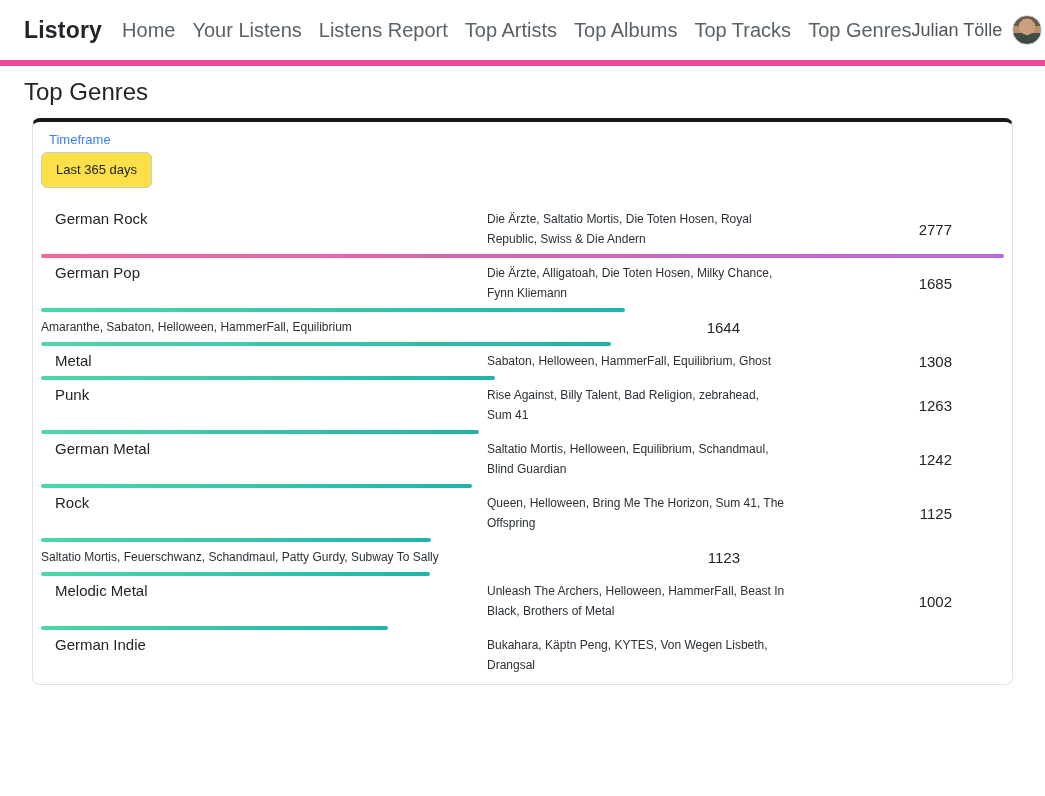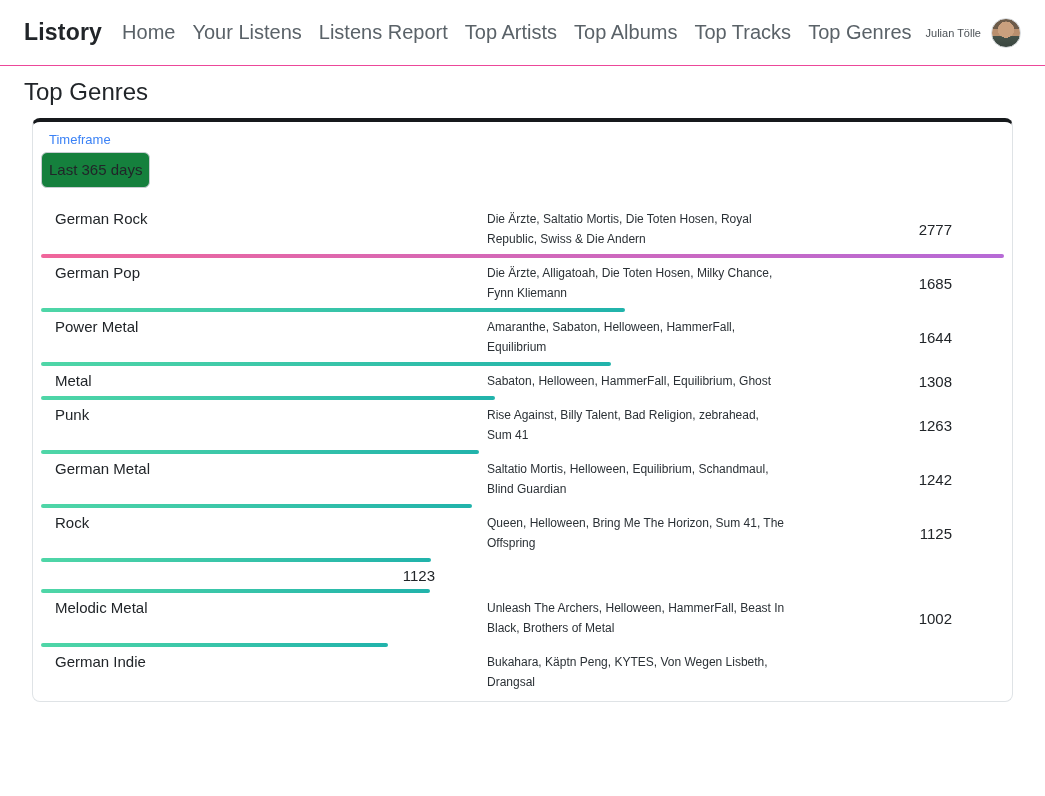--- a/index.html
+++ b/index.html
@@ -9,21 +9,21 @@
     background: #ffffff;
     font-family: "Liberation Sans", sans-serif;
     color: #212529;
   }
   
   .navbar {
     display: flex;
     align-items: center;
     height: 66px;
     padding: 0 24px;
-    border-bottom: 1px solid #ec4899;
+    border-bottom: 6px solid #ec4899;
     background: #ffffff;
   }
   .brand {
     font-size: 23px;
     font-weight: 700;
     color: #212529;
     text-decoration: none;
     margin-right: 20px;
     letter-spacing: 0.2px;
   }
@@ -40,21 +40,21 @@
     white-space: nowrap;
   }
   .nav-right {
     margin-left: auto;
     display: flex;
     align-items: center;
     gap: 10px;
     cursor: pointer;
   }
   .user-name {
-    font-size: 11px;
+    font-size: 18px;
     color: #4c5257;
     white-space: nowrap;
   }
   .avatar {
     width: 30px; height: 30px;
     border-radius: 50%;
     background:
       radial-gradient(circle at 50% 38%, #caa07e 0 36%, transparent 37%),
       linear-gradient(180deg, #6d5b49 0%, #6d5b49 34%, #b98f6e 34%, #b98f6e 62%, #45524a 62%, #3a463f 100%);
     border: 1px solid #d8dbde;
@@ -80,27 +80,27 @@
   .timeframe-label {
     display: block;
     font-size: 13px;
     line-height: 16px;
     color: #3b82f6;
     margin: 0 0 4px 8px;
   }
   .timeframe-select {
     display: inline-block;
     font-family: "Liberation Sans", sans-serif;
-    font-size: 15px;
+    font-size: 13px;
     line-height: 20px;
     color: #212529;
-    background: #15803d;
+    background: #fde047;
     border: 1px solid #c8cdd2;
     border-radius: 6px;
-    padding: 7px 7px;
+    padding: 7px 14px;
     cursor: pointer;
     margin-bottom: 16px;
   }
   
   .genre-table { width: 100%; }
   .genre-row {
     position: relative;
     display: grid;
     grid-template-columns: 446px 305px 1fr;
     padding: 5px 0 9px 0;
@@ -170,21 +170,20 @@
   </div>
 
   <div class="genre-row">
     <div class="genre-name">German Pop</div>
     <div class="genre-artists">Die Ärzte, Alligatoah, Die Toten Hosen, Milky Chance, Fynn Kliemann</div>
     <div class="genre-count">1685</div>
     <div class="genre-bar" style="width: 60.68%; background: linear-gradient(90deg, rgb(79, 214, 167), rgb(33, 179, 171));"></div>
   </div>
 
   <div class="genre-row">
-    <div class="genre-name">Power Metal</div>
     <div class="genre-artists">Amaranthe, Sabaton, Helloween, HammerFall, Equilibrium</div>
     <div class="genre-count">1644</div>
     <div class="genre-bar" style="width: 59.2%; background: linear-gradient(90deg, rgb(79, 214, 167), rgb(33, 179, 171));"></div>
   </div>
 
   <div class="genre-row">
     <div class="genre-name">Metal</div>
     <div class="genre-artists">Sabaton, Helloween, HammerFall, Equilibrium, Ghost</div>
     <div class="genre-count">1308</div>
     <div class="genre-bar" style="width: 47.1%; background: linear-gradient(90deg, rgb(79, 214, 167), rgb(33, 179, 171));"></div>
@@ -206,20 +205,21 @@
 
 
   <div class="genre-row">
     <div class="genre-name">Rock</div>
     <div class="genre-artists">Queen, Helloween, Bring Me The Horizon, Sum 41, The Offspring</div>
     <div class="genre-count">1125</div>
     <div class="genre-bar" style="width: 40.51%; background: linear-gradient(90deg, rgb(79, 214, 167), rgb(33, 179, 171));"></div>
   </div>
 
   <div class="genre-row">
+    <div class="genre-artists">Saltatio Mortis, Feuerschwanz, Schandmaul, Patty Gurdy, Subway To Sally</div>
     <div class="genre-count">1123</div>
     <div class="genre-bar" style="width: 40.44%; background: linear-gradient(90deg, rgb(79, 214, 167), rgb(33, 179, 171));"></div>
   </div>
 
   <div class="genre-row">
     <div class="genre-name">Melodic Metal</div>
     <div class="genre-artists">Unleash The Archers, Helloween, HammerFall, Beast In Black, Brothers of Metal</div>
     <div class="genre-count">1002</div>
     <div class="genre-bar" style="width: 36.08%; background: linear-gradient(90deg, rgb(79, 214, 167), rgb(33, 179, 171));"></div>
   </div>

